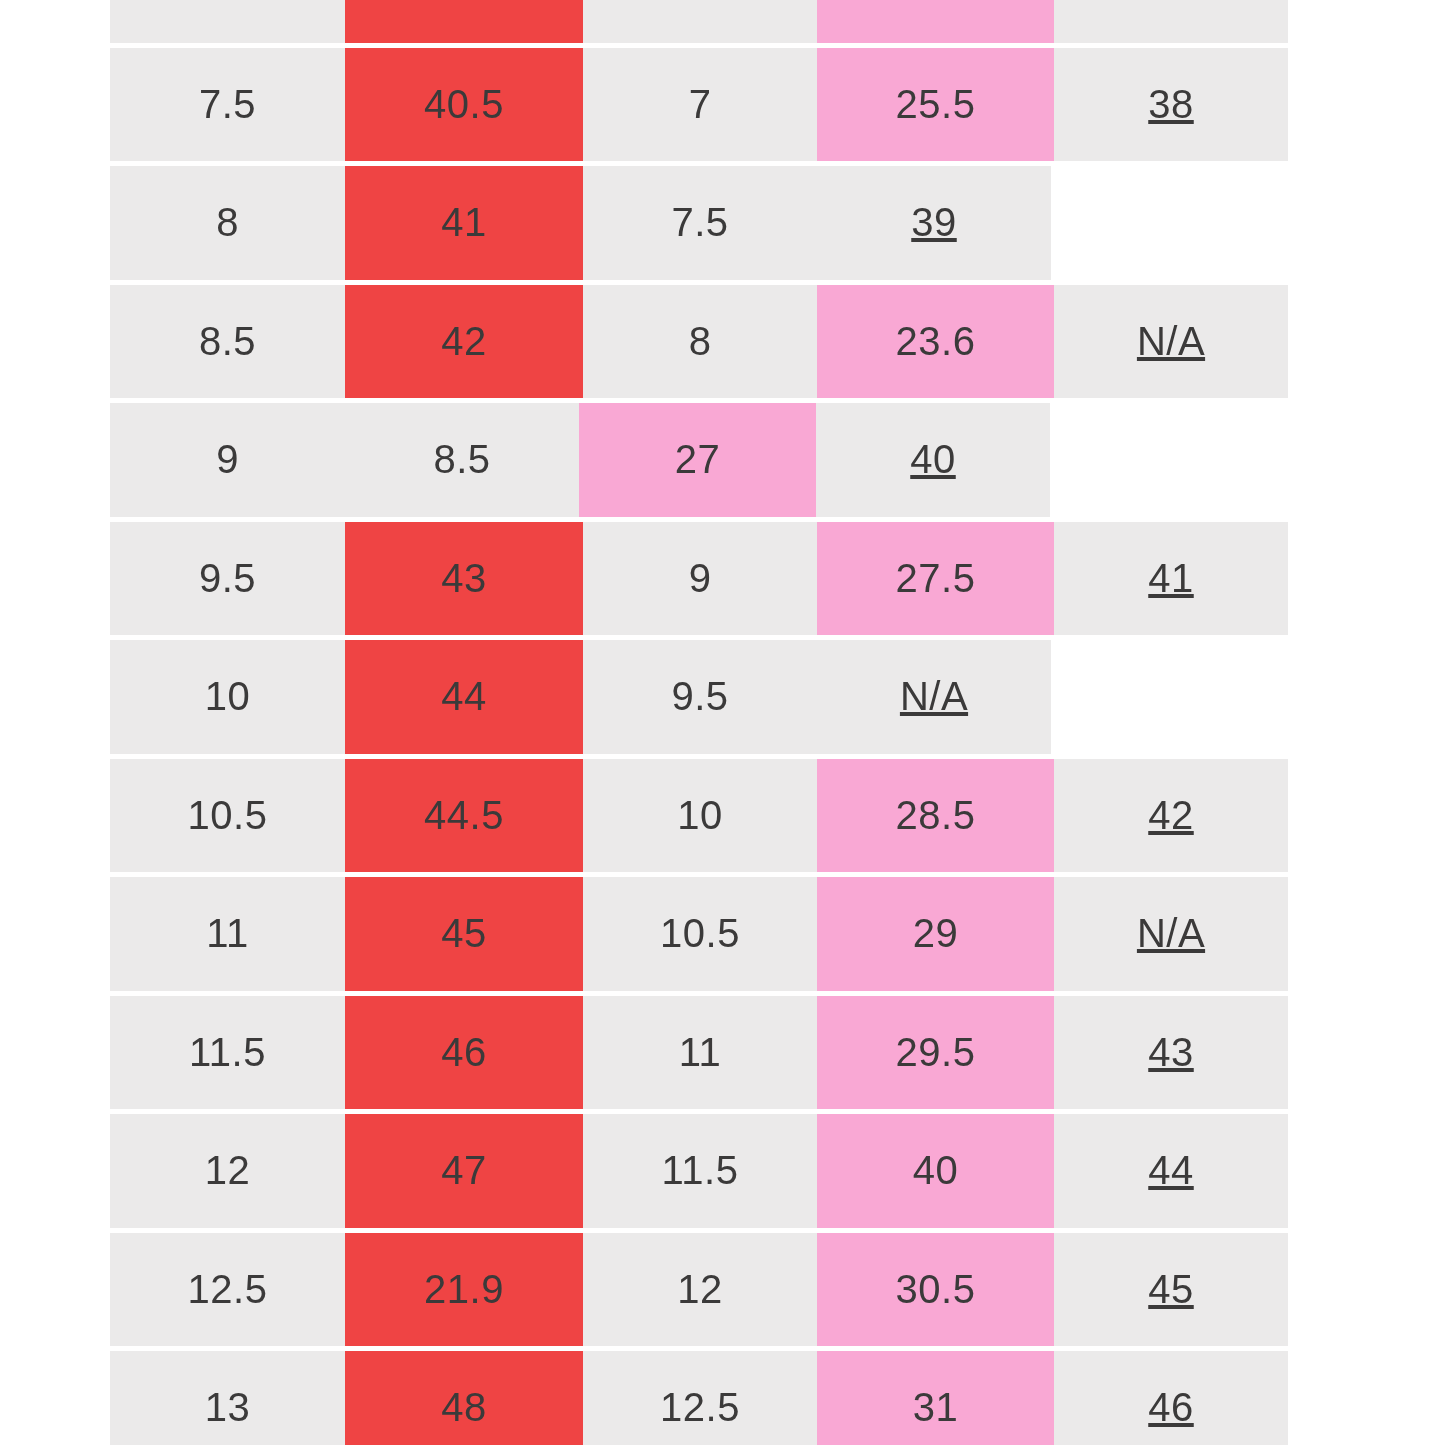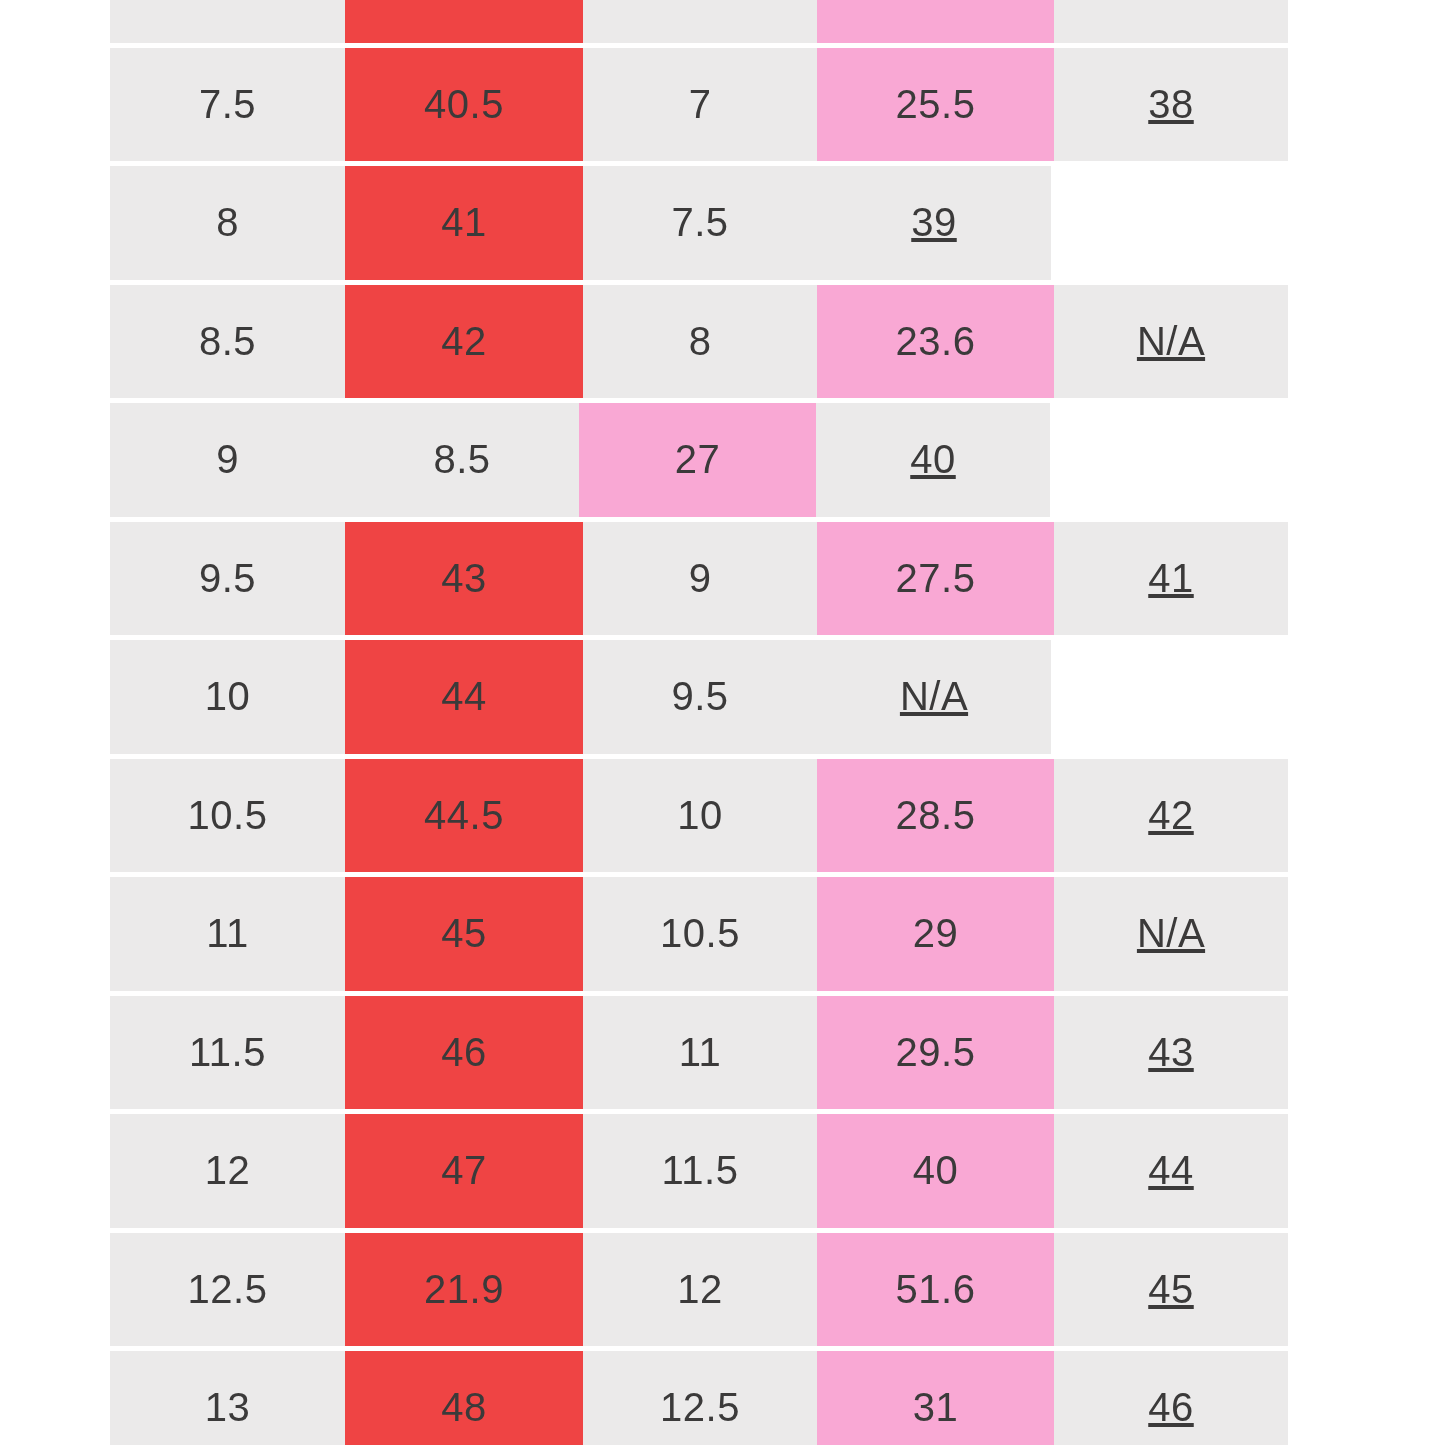--- a/index.html
+++ b/index.html
@@ -134,21 +134,21 @@
         <div class="cell c0">12</div>
         <div class="cell c1">47</div>
         <div class="cell c2">11.5</div>
         <div class="cell c3">40</div>
         <div class="cell c4">44</div>
       </div>
       <div class="row">
         <div class="cell c0">12.5</div>
         <div class="cell c1">21.9</div>
         <div class="cell c2">12</div>
-        <div class="cell c3">51.6</div>
+        <div class="cell c3">30.5</div>
         <div class="cell c4">45</div>
       </div>
       <div class="row">
         <div class="cell c0">13</div>
         <div class="cell c1">48</div>
         <div class="cell c2">12.5</div>
         <div class="cell c3">31</div>
         <div class="cell c4">46</div>
       </div>
     </div>

